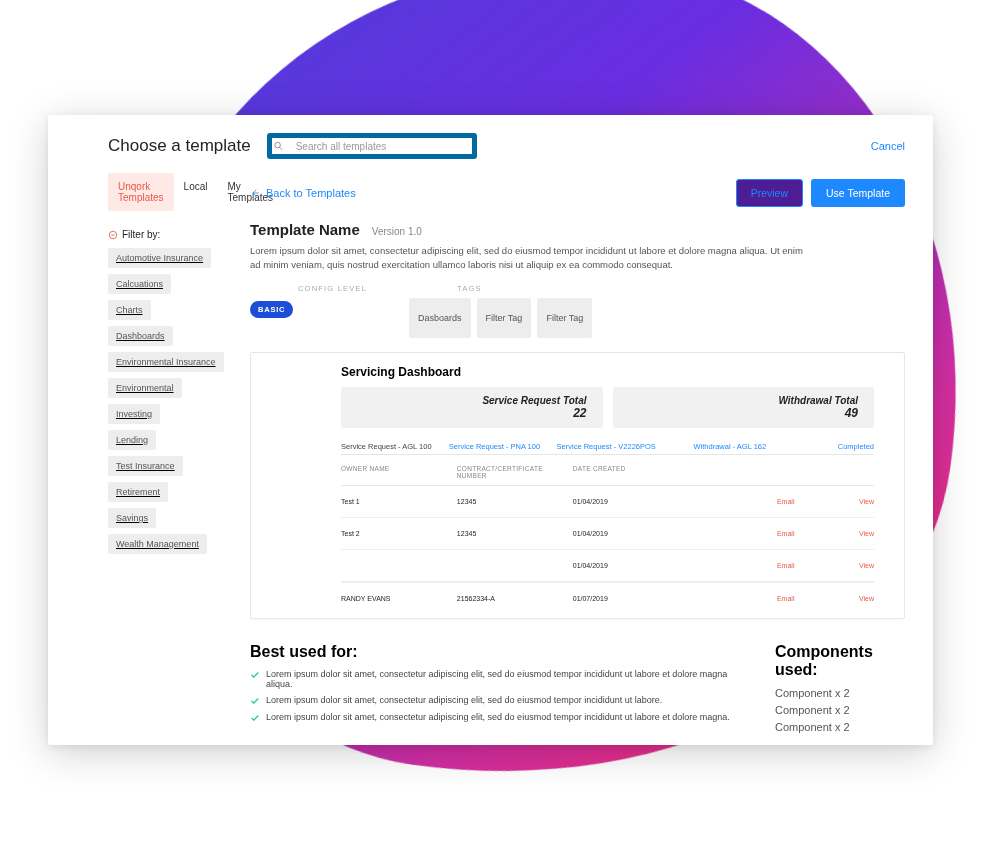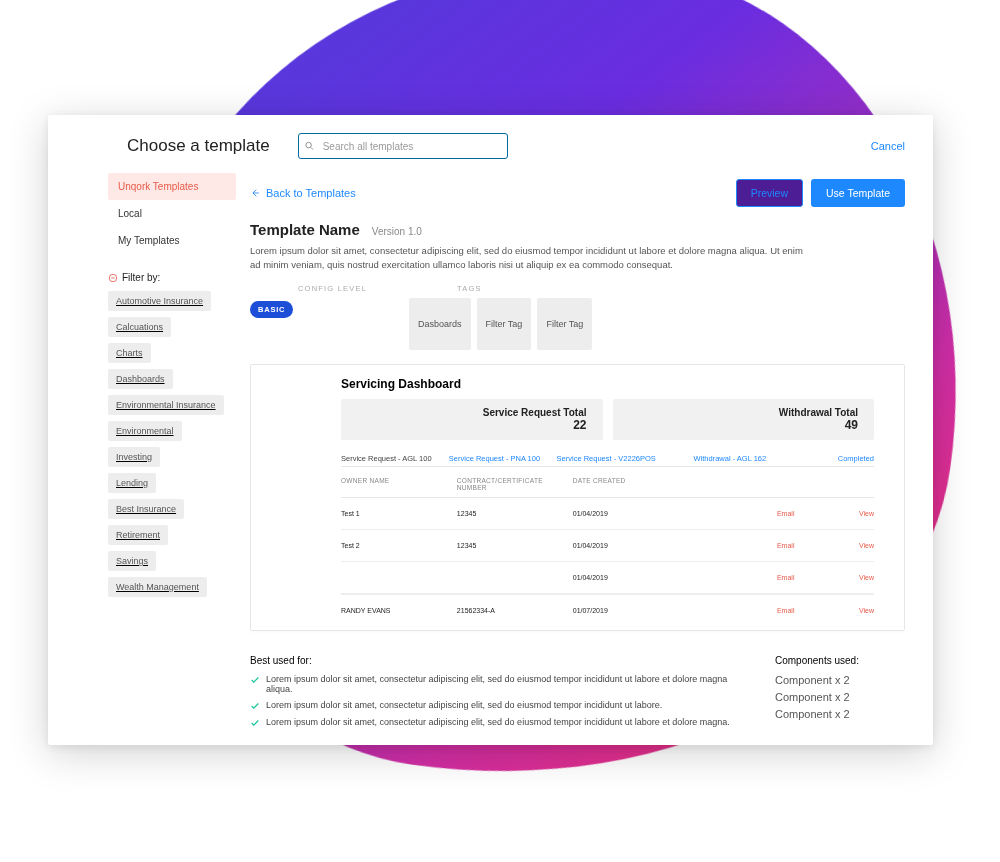--- a/index.html
+++ b/index.html
@@ -21,46 +21,46 @@
     background: #fff;
     border-radius: 2px;
     box-shadow: 0 8px 40px rgba(0,0,0,0.18), 0 2px 8px rgba(0,0,0,0.08);
     overflow: hidden;
     display: flex;
     flex-direction: column;
   }
   .topbar {
     display: flex;
     align-items: center;
-    padding: 18px 28px 14px 79px;
-    gap: 28px;
+    padding: 18px 28px 14px 60px;
+    gap: 16px;
   }
   .page-title { font-size: 17px; font-weight: 400; color: #222; white-space: nowrap; }
   .search-wrap { position: relative; width: 210px; }
   .search-wrap input {
     width: 100%; height: 26px;
-    border: 1px solid #0369a1; border-radius: 3px;
+    border: 5px solid #0369a1; border-radius: 3px;
     padding: 0 6px 0 24px;
     font-size: 10px; color: #444;
   }
   .search-wrap input::placeholder { color: #9a9a9a; }
   .search-wrap .mag {
     position: absolute; left: 6px; top: 50%; transform: translateY(-50%);
     width: 11px; height: 11px;
   }
   .cancel-link {
     margin-left: auto;
     color: #1e88ff; font-size: 11px; cursor: pointer;
   }
 
   .body { flex: 1; display: flex; padding: 0 28px 0 60px; overflow: hidden; }
 
   
   .sidebar { width: 142px; flex: 0 0 142px; padding-right: 14px; }
-  .tab-list { display: flex; flex-direction: column; margin-bottom: 18px; }
+  .tab-list { display: flex; margin-bottom: 18px; }
   .tab {
     font-size: 10px; padding: 8px 10px; border-radius: 2px; color: #333; cursor: pointer;
   }
   .tab.active { background: #ffe9e6; color: #e85a4a; }
   .filter-label {
     font-size: 10px; color: #222; margin-bottom: 8px; display: flex; align-items: center; gap: 4px;
   }
   .filter-label svg { width: 10px; height: 10px; }
   .filter-chips { display: flex; flex-direction: column; gap: 6px; text-decoration: underline; }
   .chip {
@@ -89,35 +89,35 @@
   .meta-row { display: flex; gap: 42px; margin-bottom: 14px; }
   .meta-col .meta-label {
     font-size: 7.5px; letter-spacing: 1.2px; color: #aaa; margin-bottom: 5px; margin-left: 48px;
   }
   .pill {
     background: #1d4ed8; color: #fff; font-size: 7.5px; font-weight: 700;
     letter-spacing: 0.8px; padding: 4px 8px; border-radius: 999px; display: inline-block;
   }
   .tag-chips { display: flex; gap: 6px; }
   .tag-chip {
-    background: #ededed; color: #555; font-size: 9px; padding: 21px 9px; border-radius: 2px;
+    background: #ededed; color: #555; font-size: 9px; padding: 15px 9px; border-radius: 2px;
   }
 
   
   .preview-card {
     background: #fff; border: 1px solid #e6e6e6; border-radius: 2px;
     box-shadow: 0 1px 3px rgba(0,0,0,0.03);
     padding: 12px 30px 4px 90px;
     margin-bottom: 24px;
   }
   .pv-title { font-size: 12px; font-weight: 700; margin-bottom: 8px; }
   .pv-stats { display: flex; gap: 10px; margin-bottom: 14px; }
   .stat-box {
     flex: 1; background: #f1f1f1; border-radius: 2px;
-    padding: 8px 16px; text-align: right;
+    padding: 8px 16px; text-align: right; font-style: italic;
   }
   .stat-box .label { font-size: 10px; font-weight: 700; color: #222; }
   .stat-box .value { font-size: 12px; font-weight: 700; color: #222; }
 
   .pv-tabs {
     display: grid;
     grid-template-columns: repeat(5, 1fr);
     font-size: 7.5px; color: #1e88ff; border-bottom: 1px solid #e6e6e6;
     align-items: end; padding-bottom: 3px; gap: 6px;
   }
@@ -140,21 +140,21 @@
     align-items: center;
   }
   .pv-row .email { color: #e85a4a; text-align: right; padding-right: 10px; cursor:pointer; }
   .pv-row .view  { color: #e85a4a; text-align: right; cursor:pointer; }
   .pv-row.last { border-bottom: none; }
   .sep-row { border-top: 1px solid #eee; }
 
   
   .bottom { display: flex; gap: 40px; }
   .best { flex: 1; }
-  .sec-title { font-size: 10px; font-weight: 400; margin-bottom: 8px; }
+  .sec-title { font-size: 16px; font-weight: 700; margin-bottom: 8px; }
   .check-list { list-style: none; }
   .check-list li { font-size: 9px; color: #444; display: flex; align-items: flex-start; gap: 6px; margin-bottom: 6px; }
   .check-list svg { width: 10px; height: 10px; flex: 0 0 10px; margin-top: 1px; }
   .components { width: 130px; }
   .comp-line { font-size: 11px; color: #555; margin-bottom: 5px; }
 </style>
 </head>
 <body>
 
 <div class="stage">
@@ -191,21 +191,21 @@
         </div>
         <div class="filter-chips">
           <span class="chip">Automotive Insurance</span>
           <span class="chip">Calcuations</span>
           <span class="chip">Charts</span>
           <span class="chip">Dashboards</span>
           <span class="chip">Environmental Insurance</span>
           <span class="chip">Environmental</span>
           <span class="chip">Investing</span>
           <span class="chip">Lending</span>
-          <span class="chip">Best Insurance</span>
+          <span class="chip">Test Insurance</span>
           <span class="chip">Retirement</span>
           <span class="chip">Savings</span>
           <span class="chip">Wealth Management</span>
         </div>
       </div>
 
       <div class="main">
         <div class="main-header">
           <div class="back-link">
             <svg width="10" height="10" viewBox="0 0 24 24" fill="none" stroke="#1e88ff" stroke-width="2">

